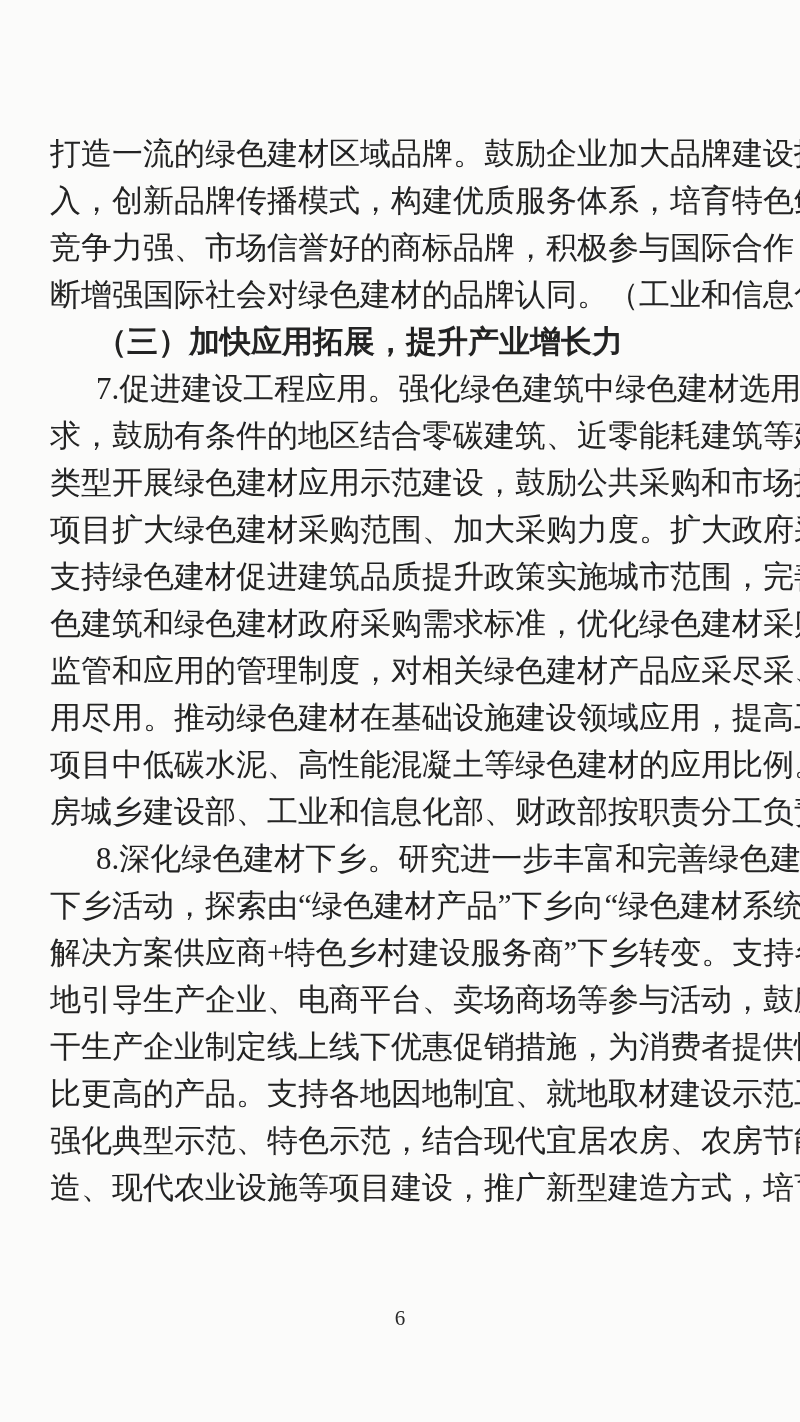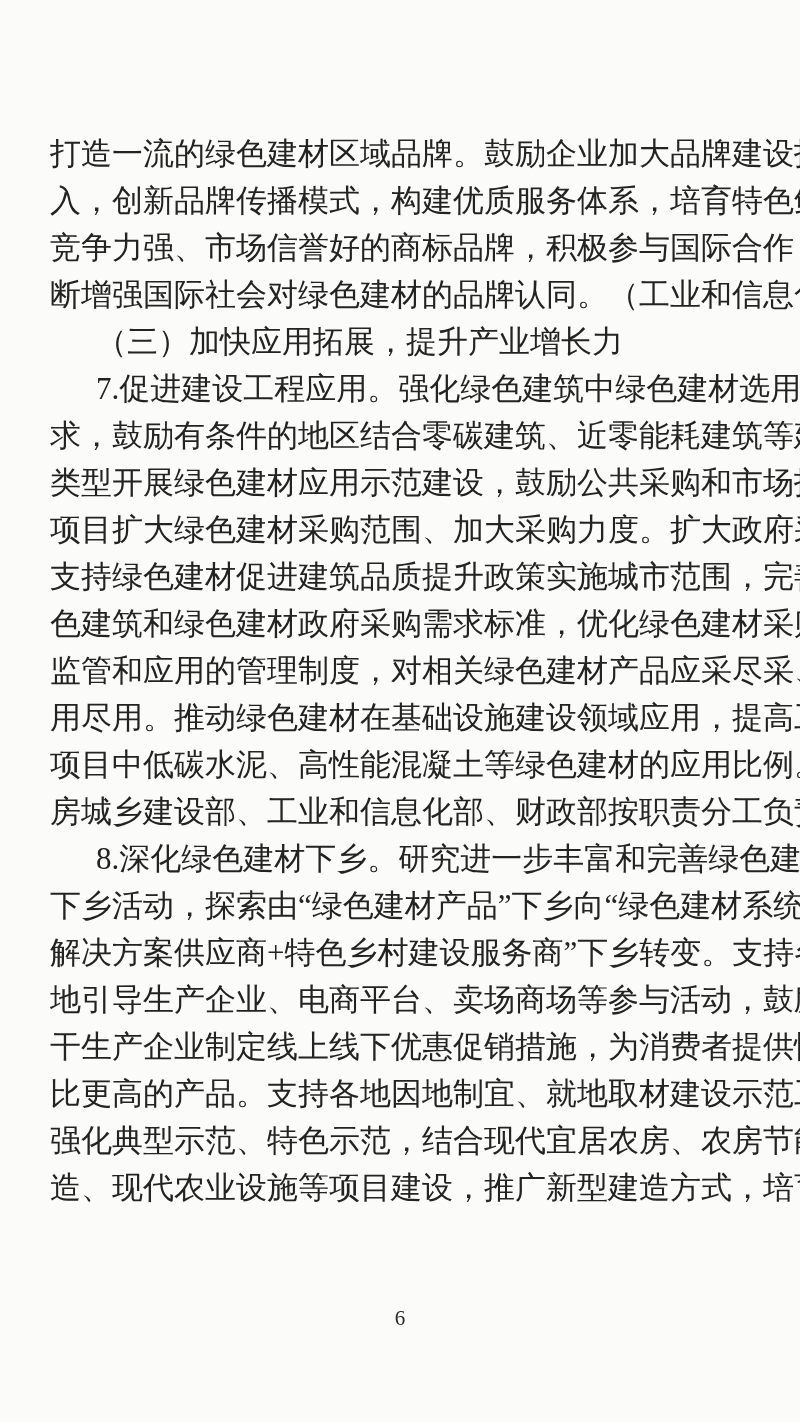--- a/index.html
+++ b/index.html
@@ -41,21 +41,21 @@
   .line.j span {
     display: inline-block;
   }
   .line.plain {
     text-align: left;
   }
   .line.indent {
     padding-left: 46px;
   }
   .line.heading {
-    font-weight: 400;
+    font-weight: 700;
   }
   .page-number {
     position: absolute;
     left: 0;
     top: 1303px;
     width: 100%;
     text-align: center;
     font-size: 21px;
     line-height: 30px;
     color: #2a2a2a;

